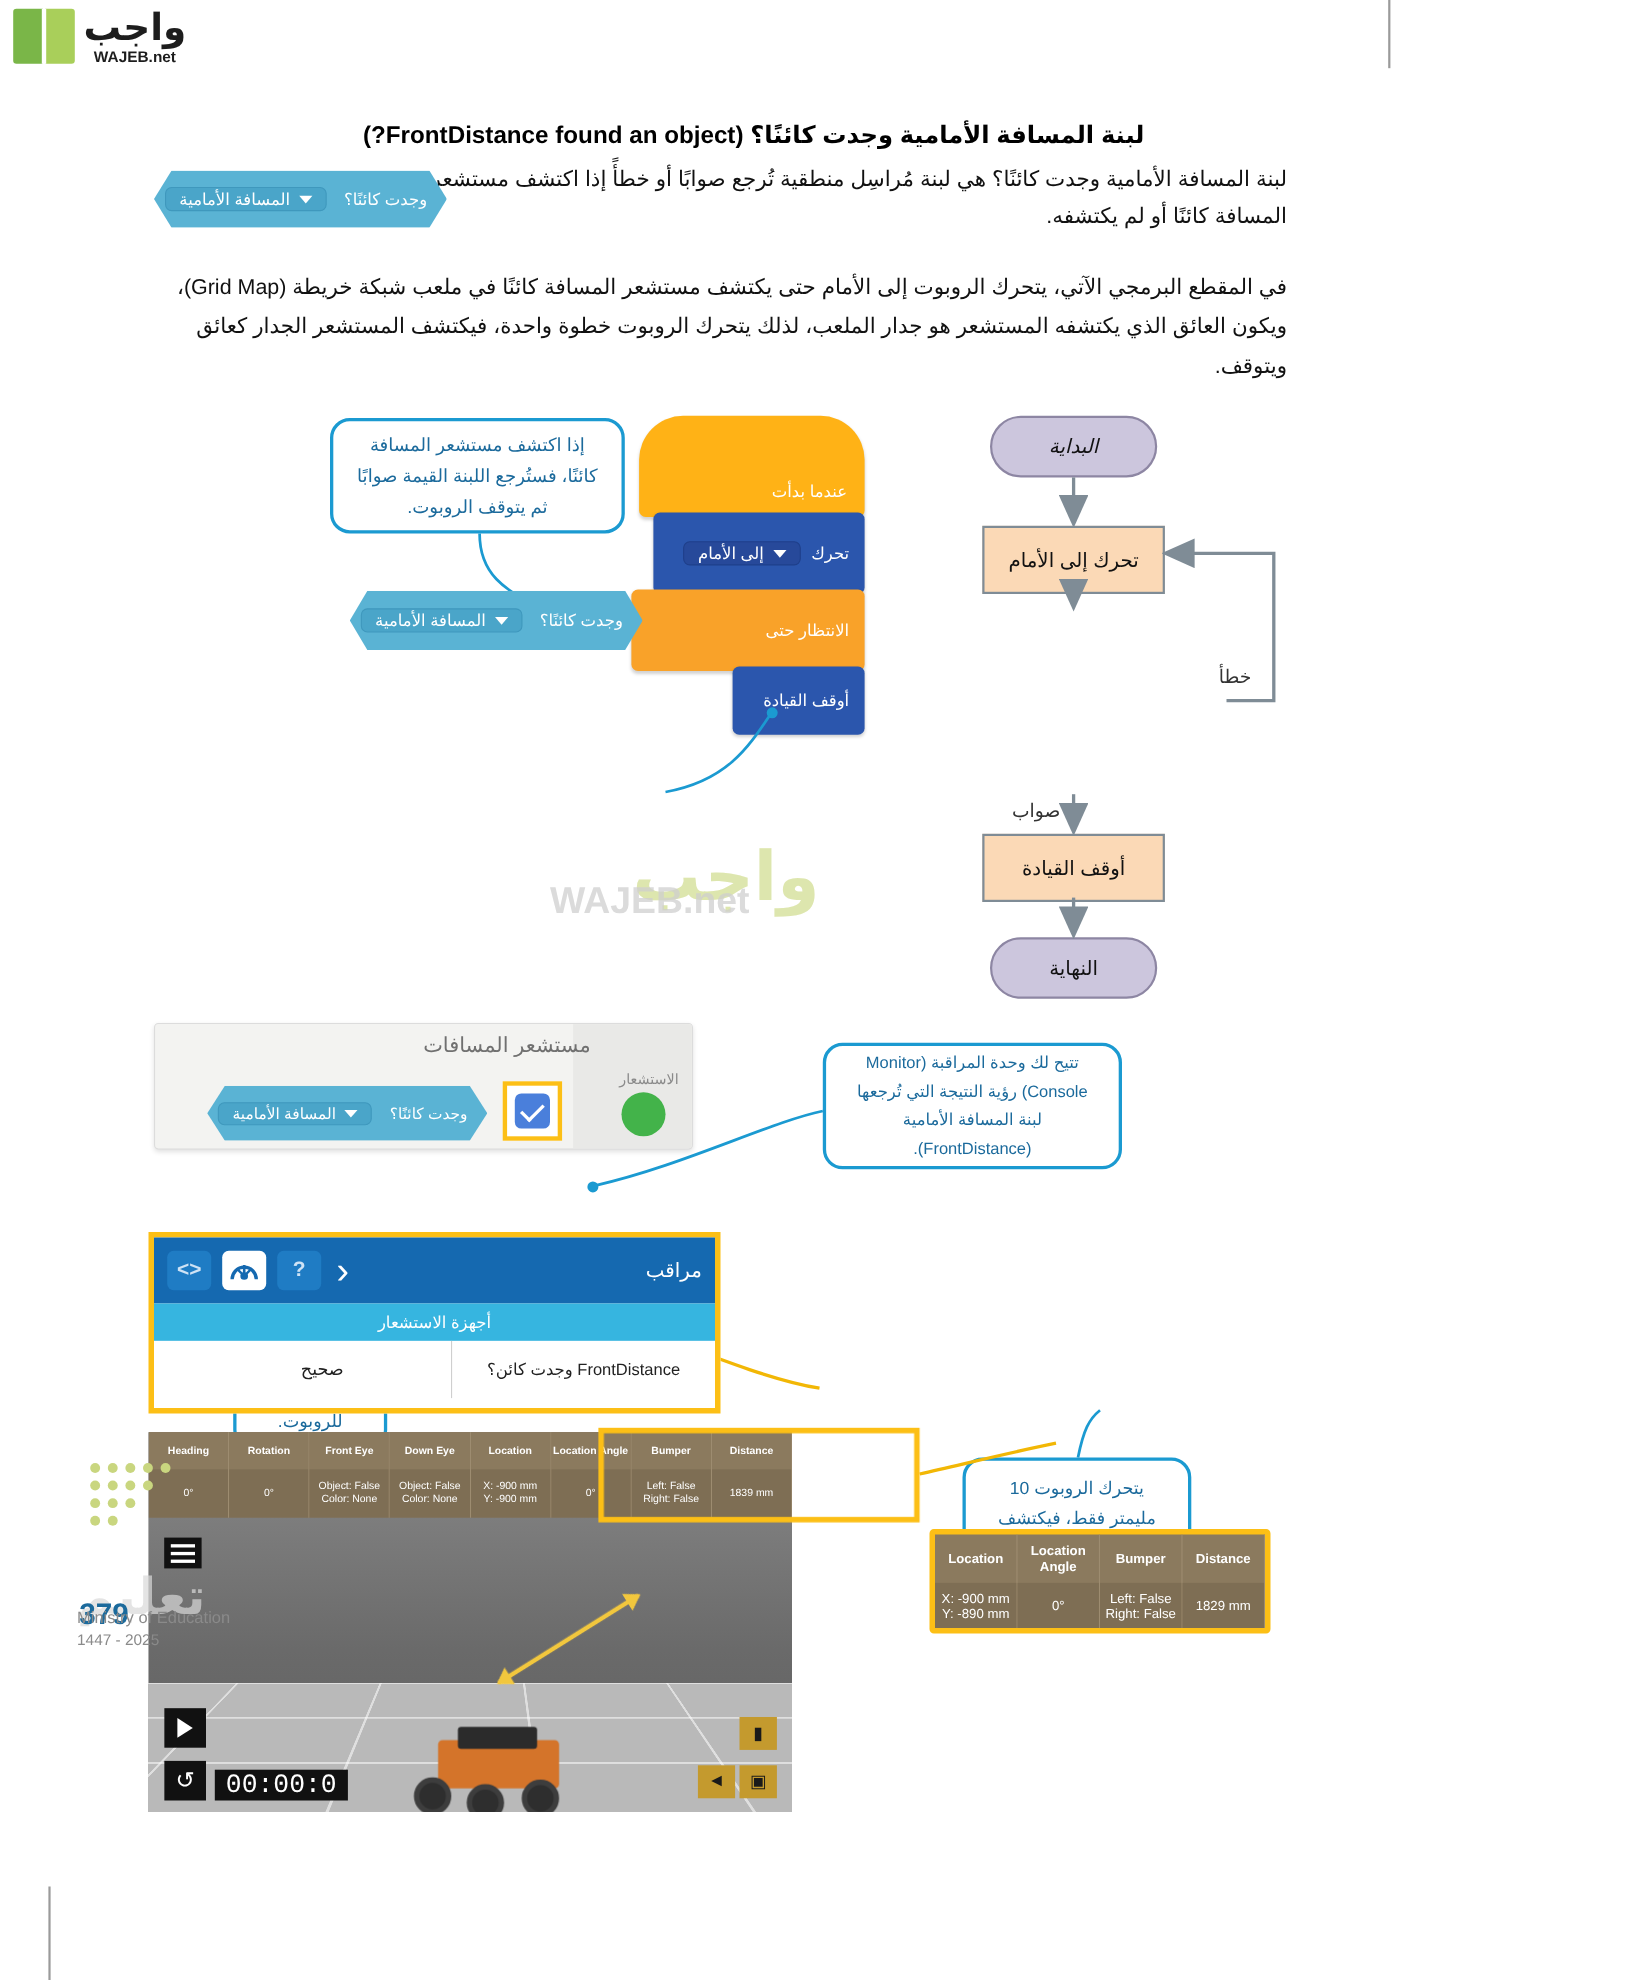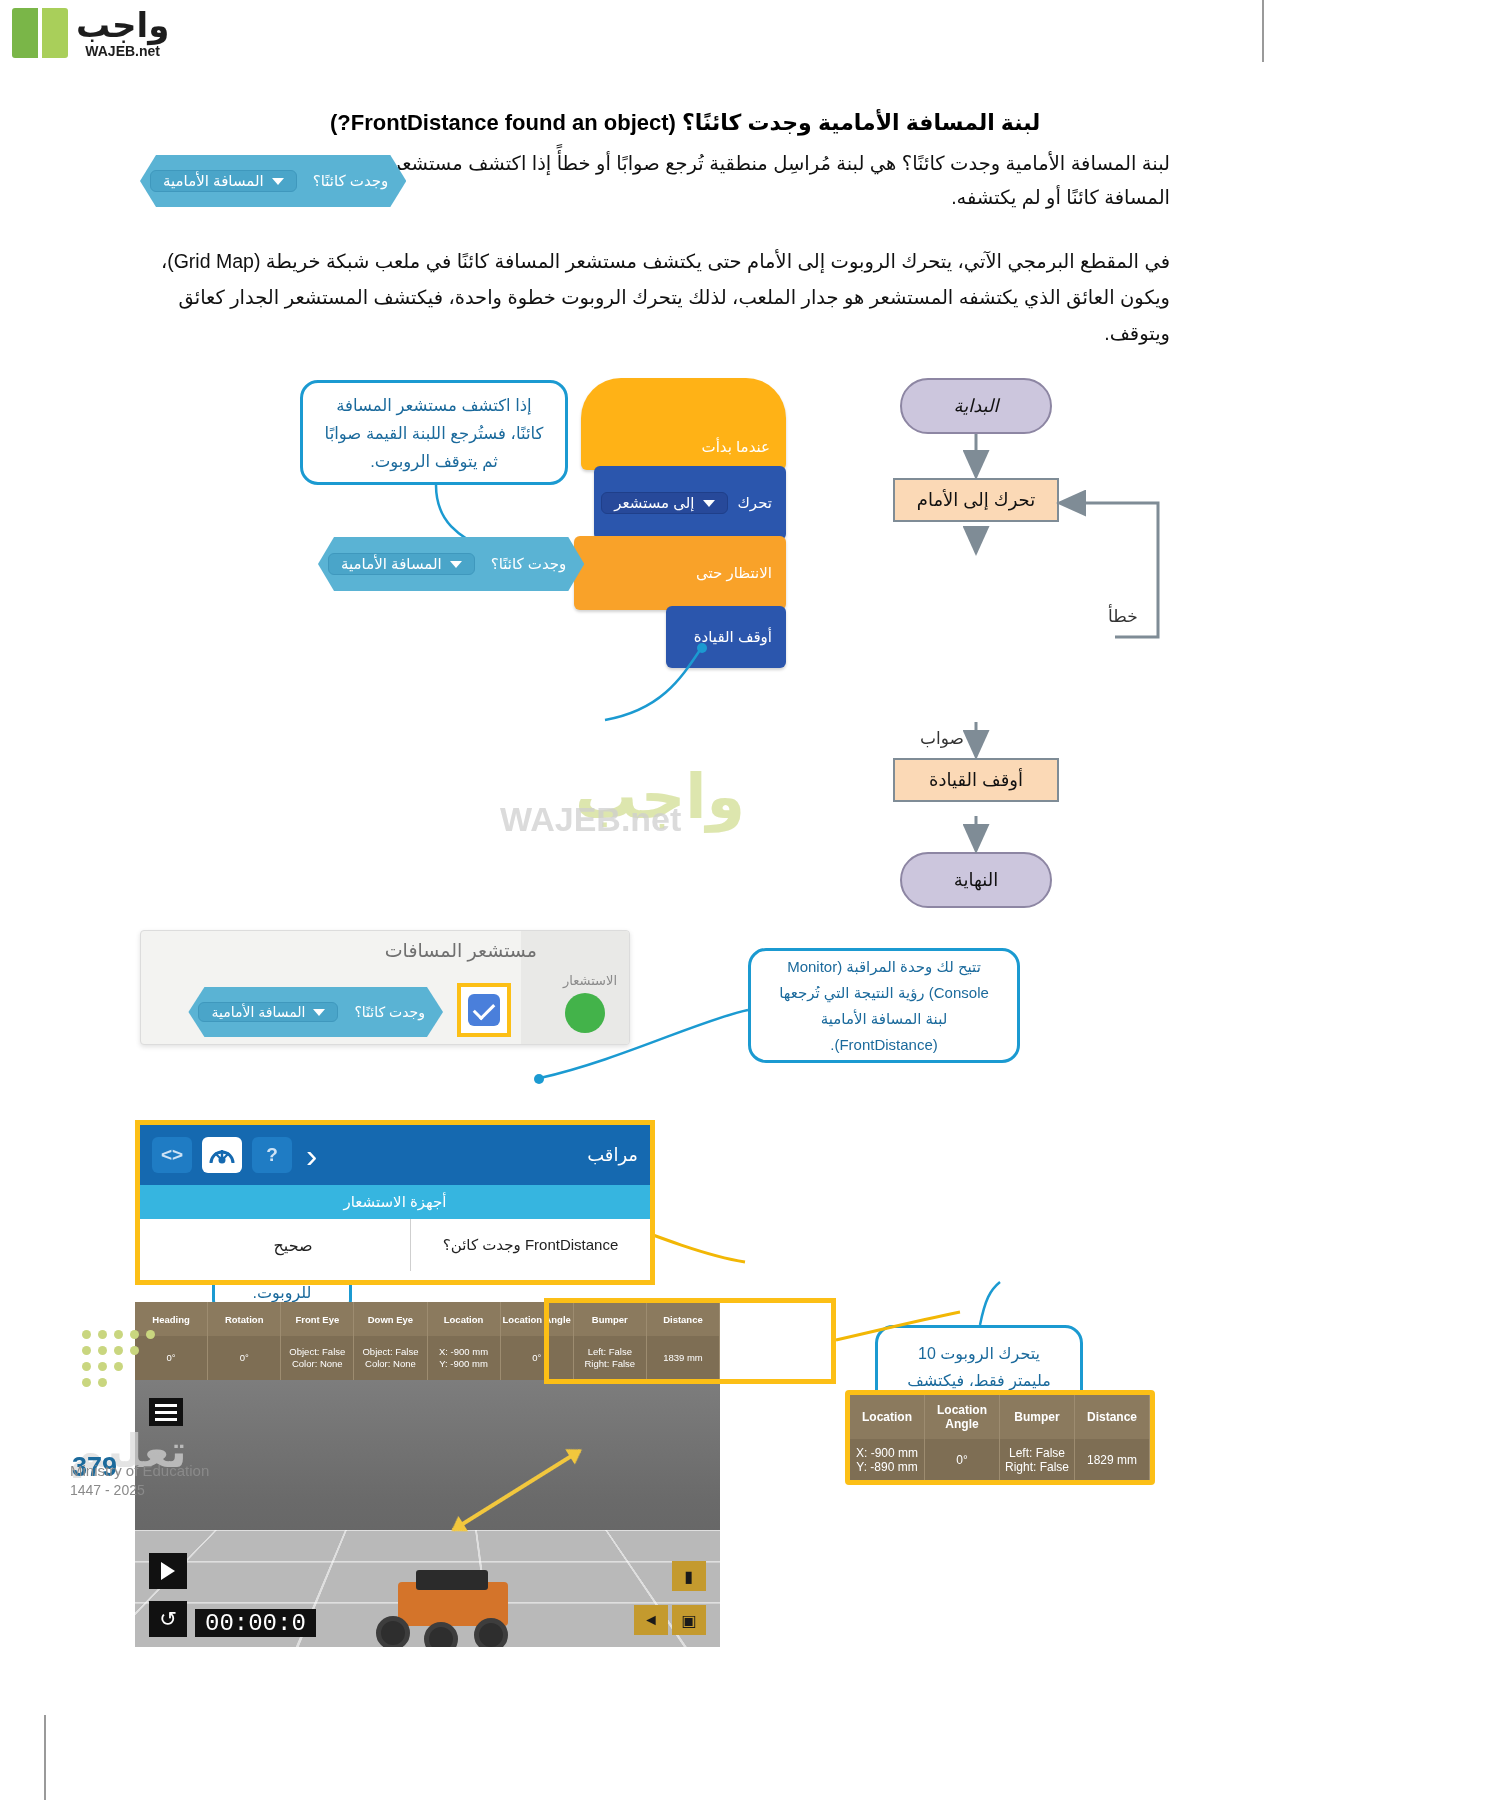--- a/index.html
+++ b/index.html
@@ -107,21 +107,21 @@
   
   .overlay { position: absolute; inset: 0; pointer-events: none; }
 
   
   .fc { position: absolute; }
   .fc-term {
     width: 152px; height: 56px; background: #ccc6dd; border: 2px solid #8d86a3; border-radius: 28px;
     display: flex; align-items: center; justify-content: center; font-size: 18px; color: #111;
   }
   .fc-proc {
-    width: 166px; height: 44px; background: #fbd9b6; border: 2px solid #7f8c96;
+    width: 166px; height: 62px; background: #fbd9b6; border: 2px solid #7f8c96;
     display: flex; align-items: center; justify-content: center; font-size: 18px; color: #111;
   }
   .fc-dec-wrap { position: relative; }
   .fc-label { position: absolute; font-size: 17px; color: #333; }
 
   
   #sensor-panel {
     position: absolute; top: 930px; left: 140px; width: 490px; height: 115px;
     background: #f3f3f1; border: 1px solid #dcdcdc; border-radius: 4px;
     box-shadow: 0 2px 5px rgba(0,0,0,.12); overflow: hidden;
@@ -314,21 +314,21 @@
   </div>
 
   <div class="stack">
     <div class="blk blk-hat">
       <span>عندما بدأت</span>
     </div>
     <div class="blk blk-move">
       <span>تحرك</span>
       <span class="dropdown">
         <span class="caret"></span>
-        <span>إلى مستشعر</span>
+        <span>إلى الأمام</span>
       </span>
     </div>
     <div class="blk blk-wait">
       <span>الانتظار حتى</span>
     </div>
     <div class="blk blk-stop">
       <span>أوقف القيادة</span>
     </div>
   </div>
 

